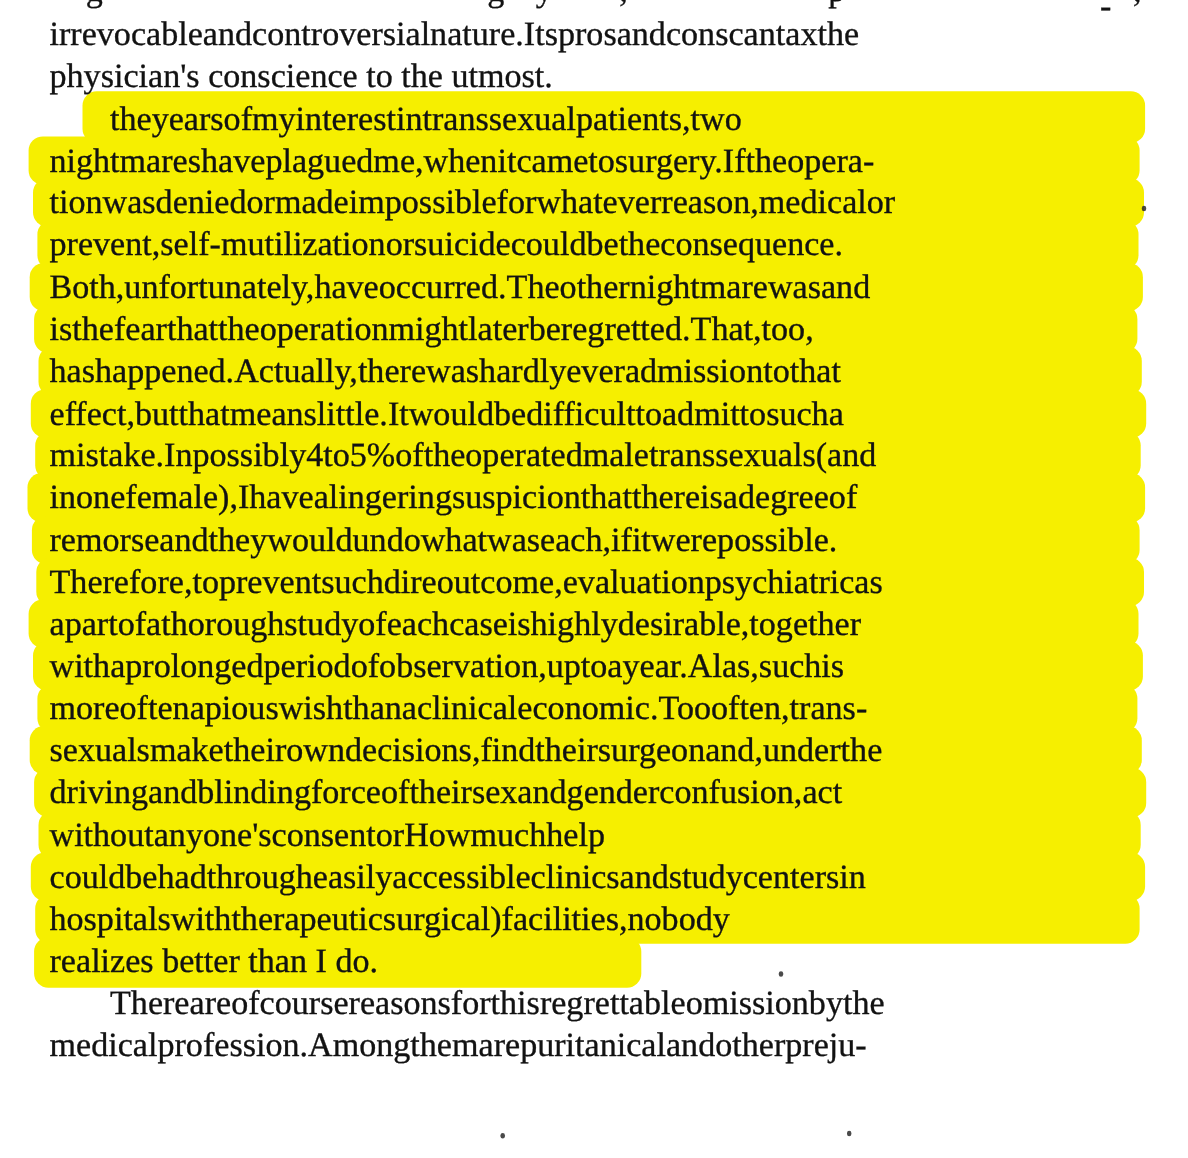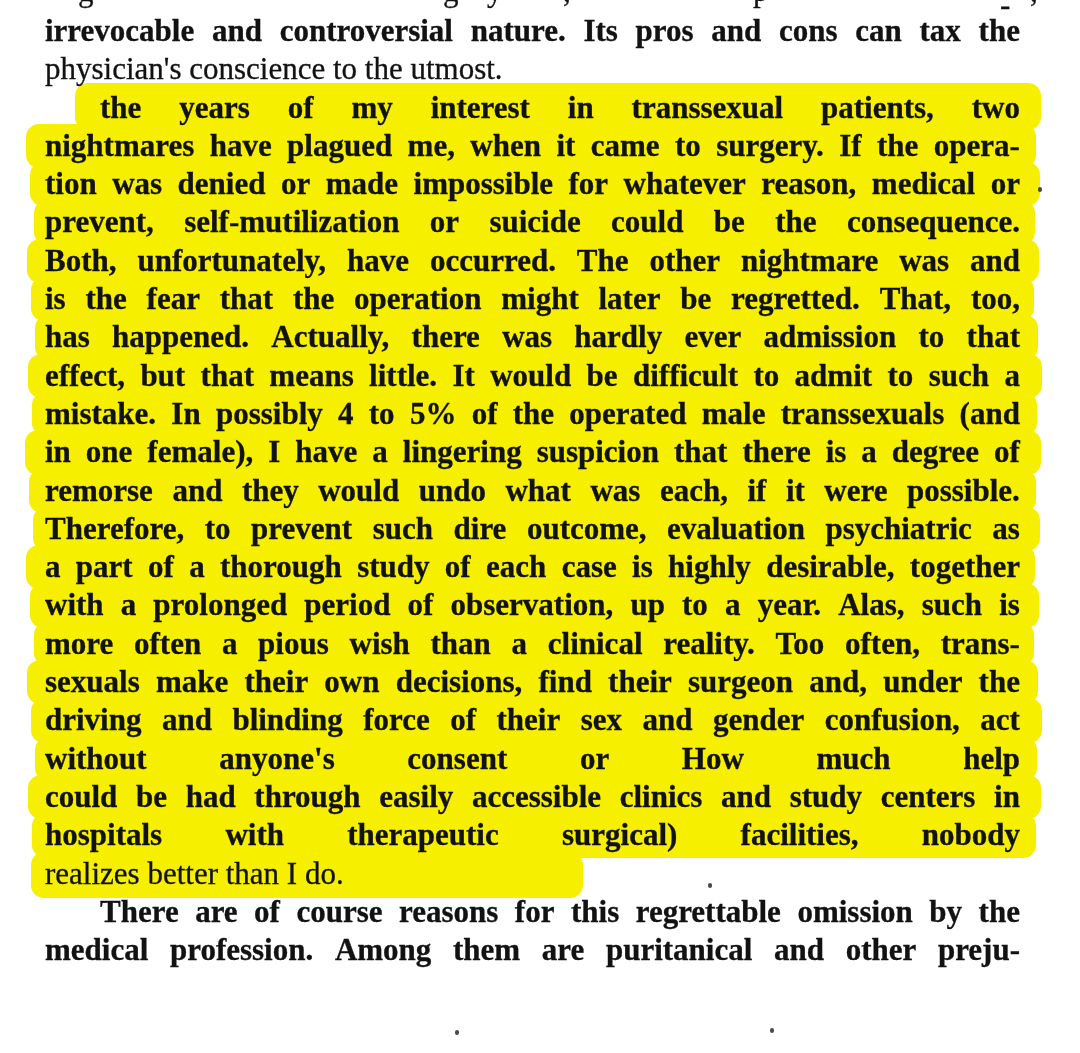--- a/index.html
+++ b/index.html
@@ -31,21 +31,21 @@
     -webkit-text-stroke:.3px currentColor;
   }
   .hl-mark {
     position:absolute; top:-3px; bottom:-3px;
     background:#f6ef00;
     border-radius:13px;
     z-index:0;
   }
   .words {
     position:relative; z-index:1;
-    display:flex; justify-content:space-between;font-weight:bold;
+    display:flex; justify-content:flex-start;
   }
   .plain { position:relative; z-index:1; }
   .speck {
     position:absolute; width:4px; height:5px; border-radius:2px;
     background:#2a2a2a; opacity:.85;
   }
 </style>
 </head>
 <body>
 
@@ -310,21 +310,21 @@
         <span class="hl-mark" style="background: rgb(246, 239, 0); left: -11px; right: -14px;"></span>
         <div class="words">
           <span>more</span>
           <span>often</span>
           <span>a</span>
           <span>pious</span>
           <span>wish</span>
           <span>than</span>
           <span>a</span>
           <span>clinical</span>
-          <span>reality.</span>
+          <span>economic.</span>
           <span>Too</span>
           <span>often,</span>
           <span>trans-</span>
         </div>
       </div>
       <div class="line">
         <span class="hl-mark" style="background: rgb(246, 239, 0); left: -18px; right: -18px;"></span>
         <div class="words">
           <span>sexuals</span>
           <span>make</span>

